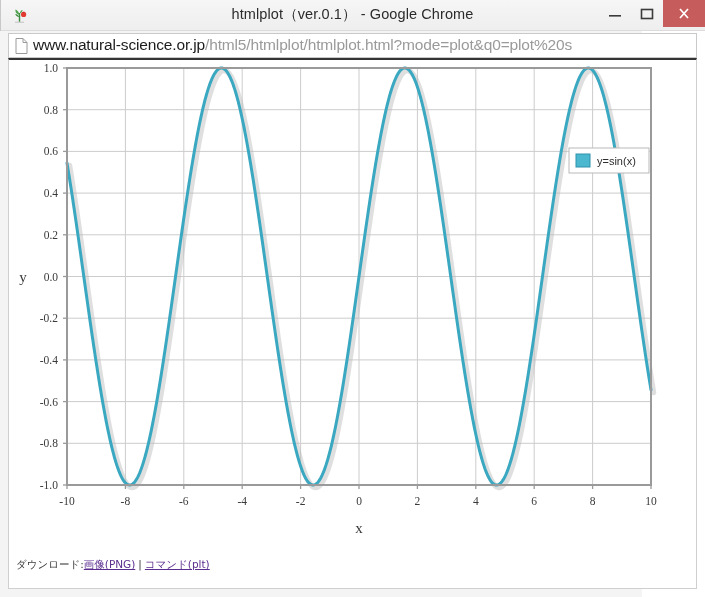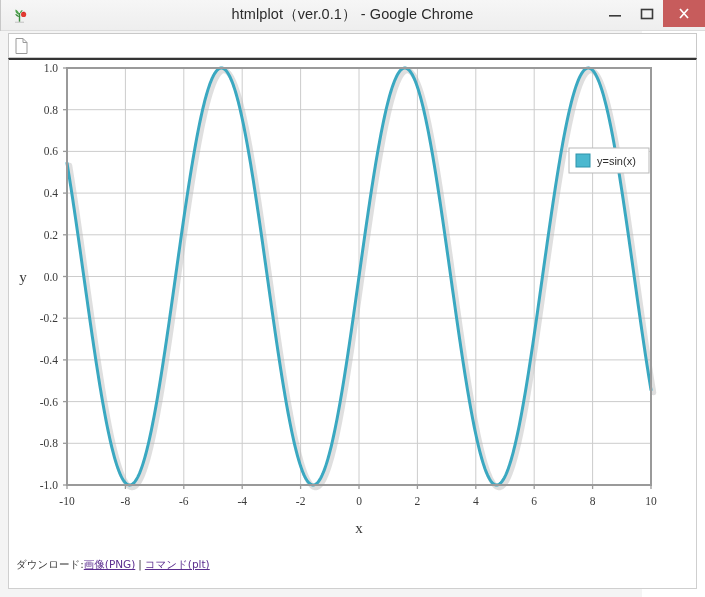--- a/index.html
+++ b/index.html
@@ -189,20 +189,21 @@
     </button>
   </div>
 
   <div id="urlbar">
     <span id="page-icon">
       <svg width="13" height="16" viewBox="0 0 13 16">
         <path d="M1 0.5 H8 L12 4.5 V15.5 H1 Z" fill="#ffffff" stroke="#9a9a9a" stroke-width="1"></path>
         <path d="M8 0.5 V4.5 H12" fill="none" stroke="#9a9a9a" stroke-width="1"></path>
       </svg>
     </span>
+    <span id="url-text"><span class="host">www.natural-science.or.jp</span><span class="rest">/html5/htmlplot/htmlplot.html?mode=plot&amp;q0=plot%20s</span></span>
   </div>
 
   <div id="viewport">
 
     <div id="plot-wrap">
       <svg id="plot-svg" width="687" height="480" viewBox="0 0 687 480">
 
         <rect x="0" y="0" width="687" height="480" fill="#ffffff"></rect>
 
         <g id="gen-grid">

